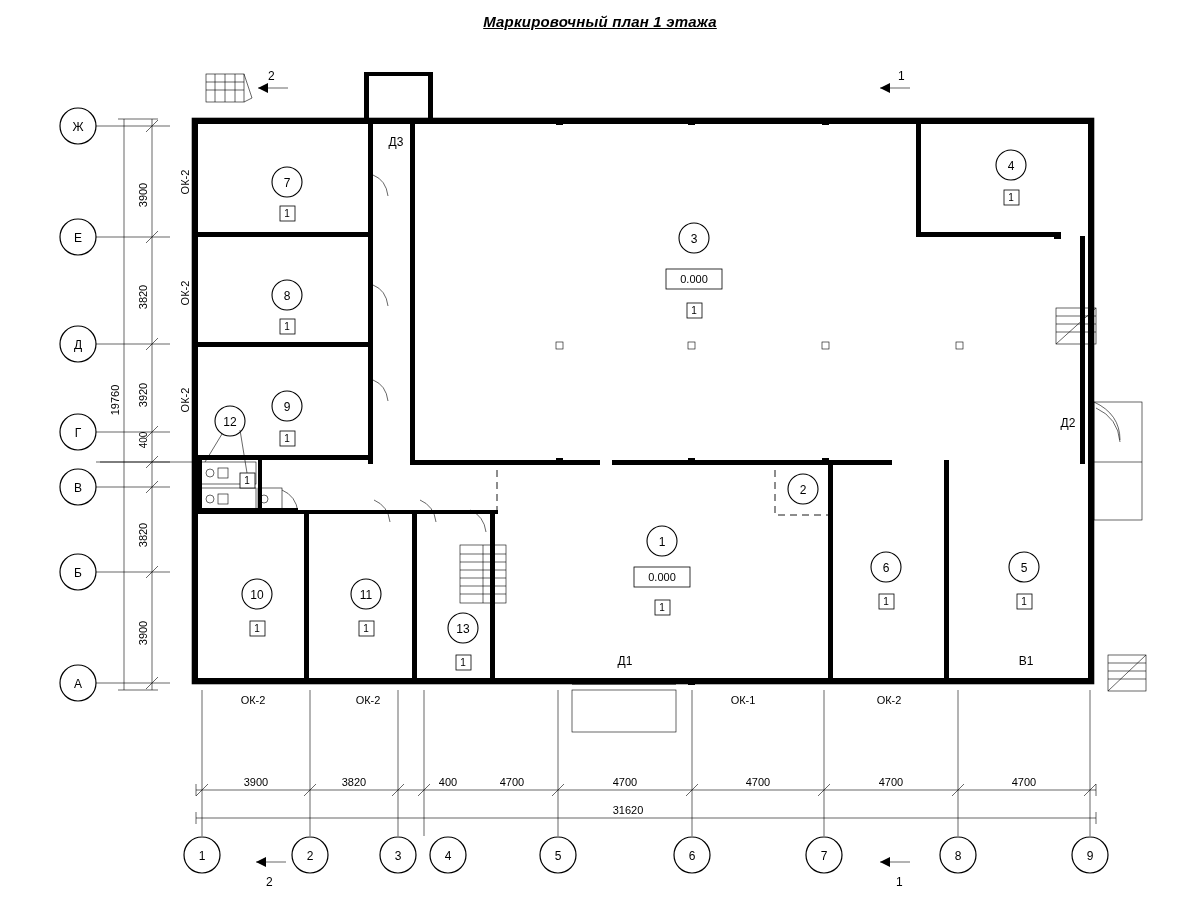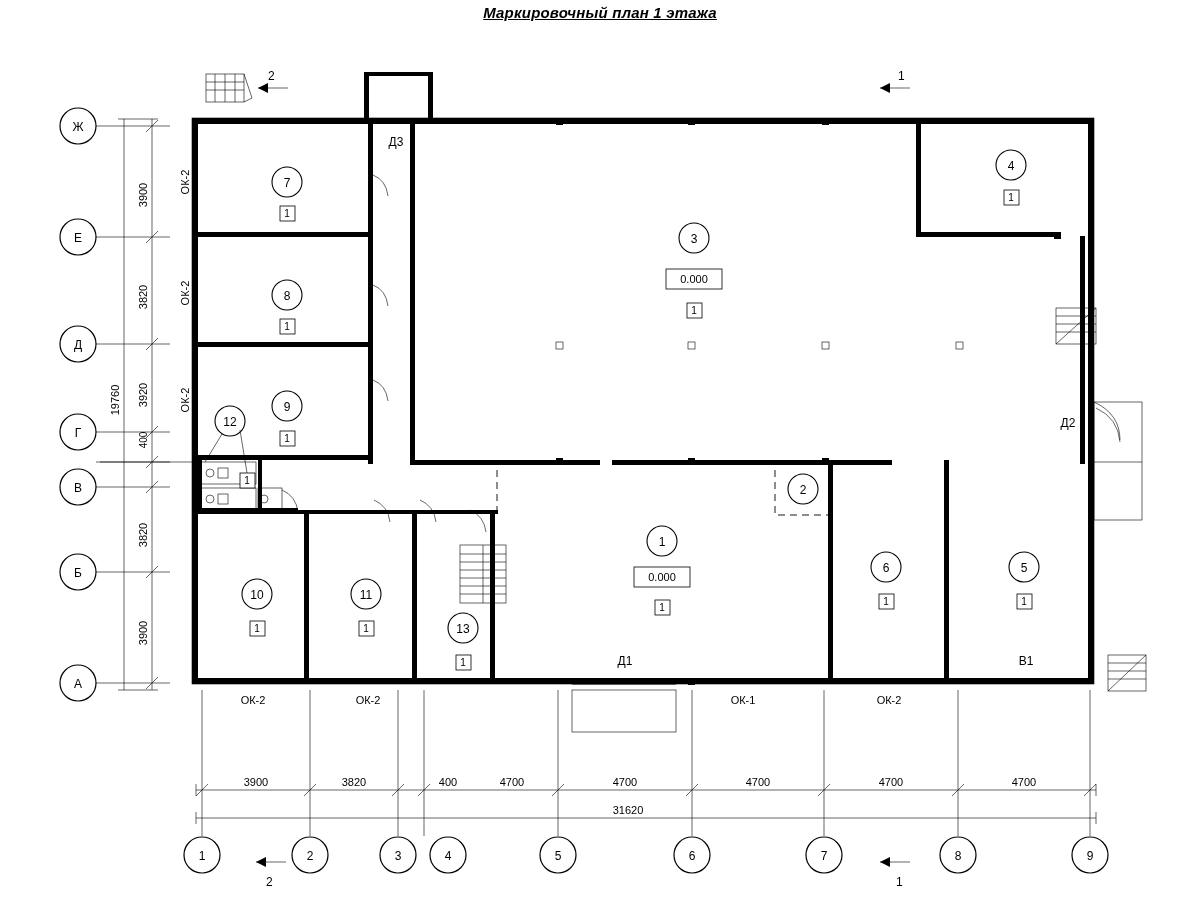--- a/index.html
+++ b/index.html
@@ -13,21 +13,21 @@
   }
   #sheet {
     position: relative;
     width: 1200px;
     height: 900px;
     overflow: hidden;
     background: #ffffff;
   }
   #title {
     position: absolute;
-    top: 4px;
+    top: 13px;
     left: 0;
     width: 1200px;
     text-align: center;
     font-size: 15px;
     font-style: italic;
     font-weight: bold;
     text-decoration: underline;
     letter-spacing: 0.2px;
   }
   svg#plan {

